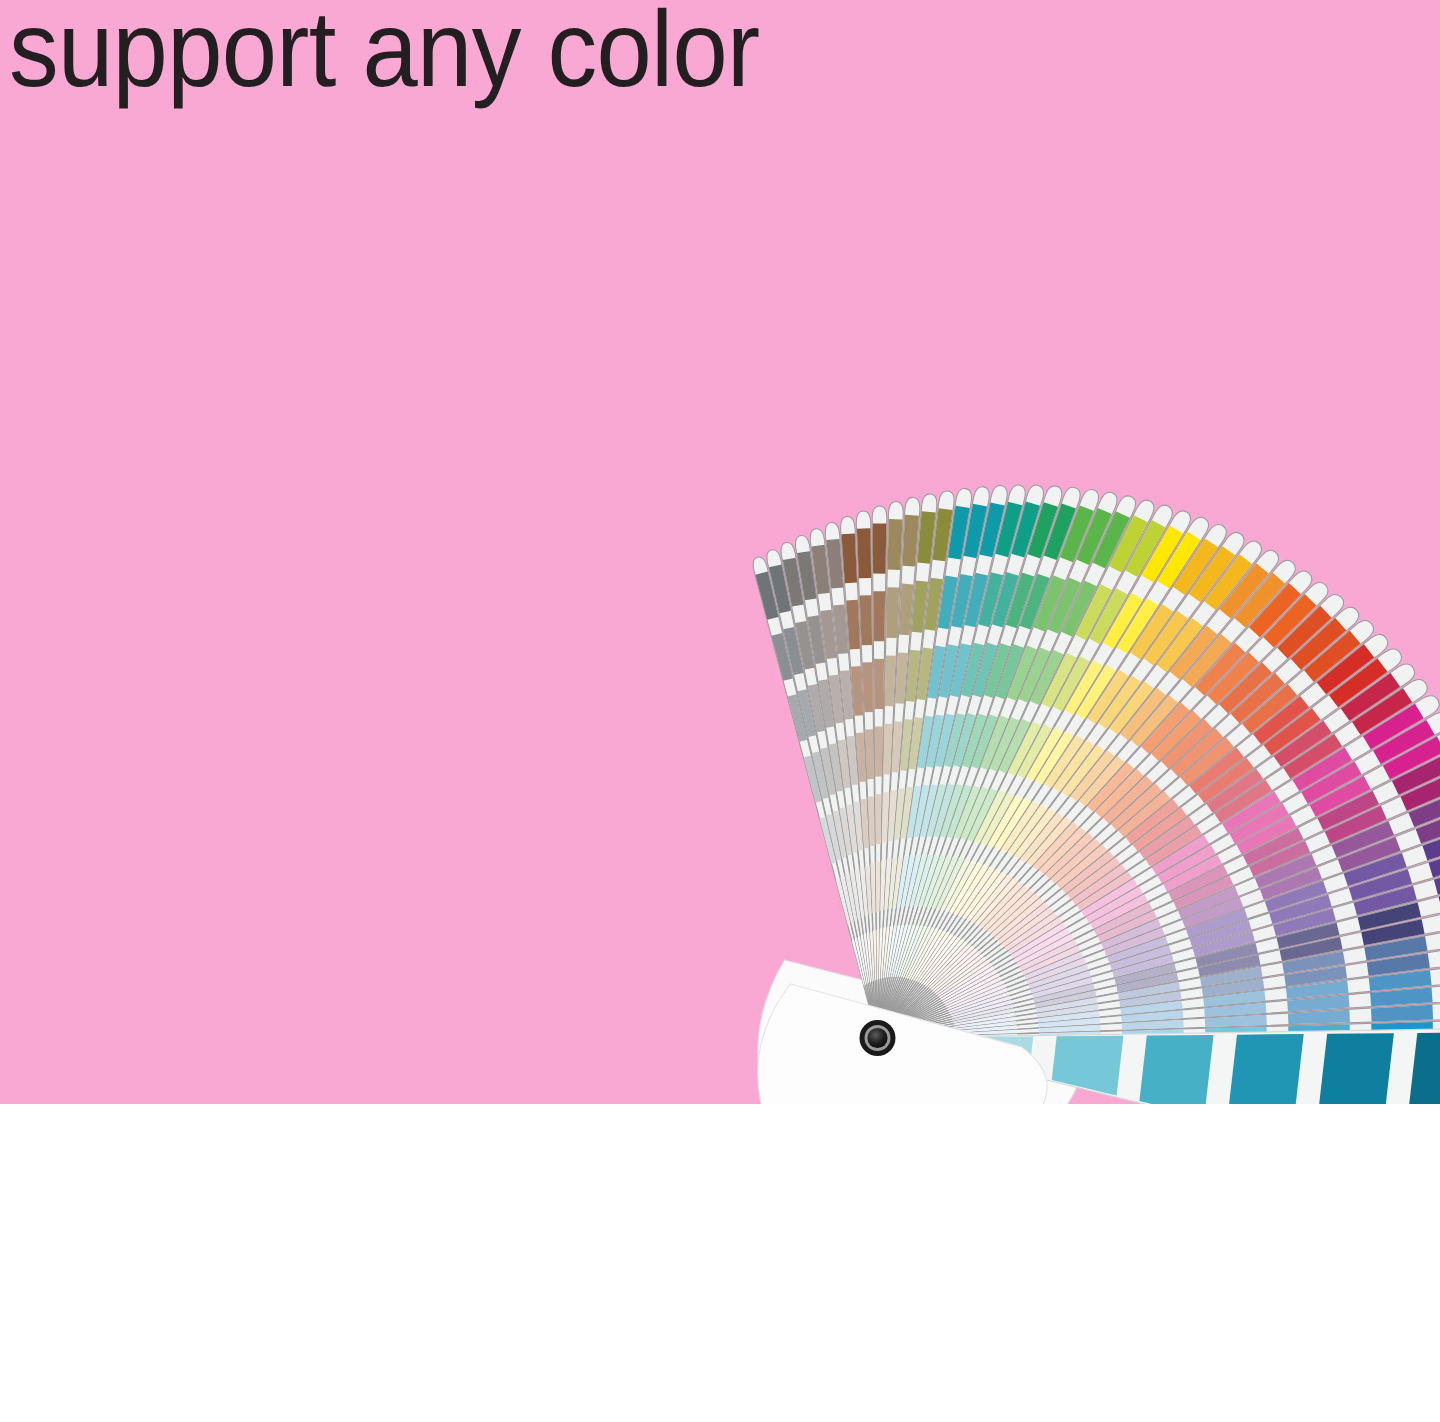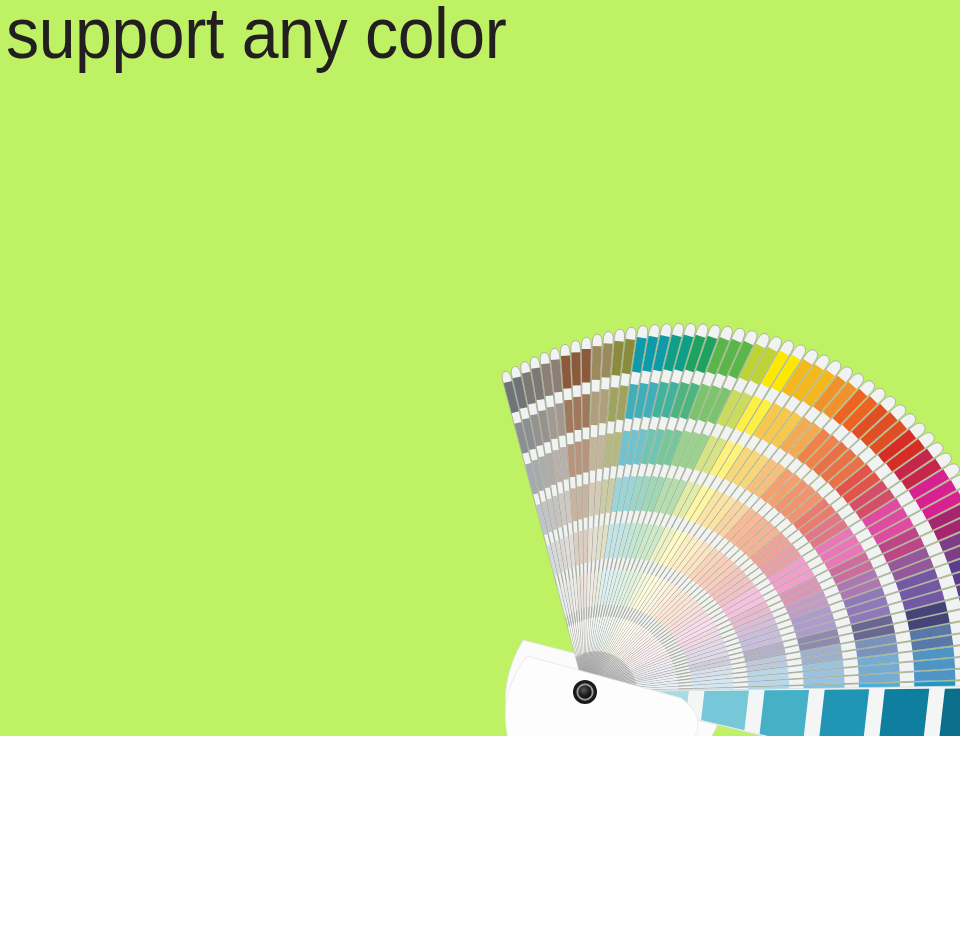--- a/index.html
+++ b/index.html
@@ -4,21 +4,21 @@
 <title>support any color</title>
 <style>
   html,body{margin:0;padding:0;}
   body{
     width:960px;height:948px;
     background:#ffffff;
     font-family:"Liberation Sans","DejaVu Sans",sans-serif;
     overflow:hidden;
     position:relative;
   }
-  #stage{position:relative;width:960px;height:736px;background:#bef264;overflow:hidden;}
+  #stage{position:relative;width:960px;height:736px;background:#f9a8d4;overflow:hidden;}
 
   
   .headline{
     position:absolute;
     left:6px;top:-4px;
     margin:0;
     font-family:"Liberation Sans","DejaVu Sans",sans-serif;
     font-size:72px;
     line-height:1.05;
     font-weight:400;

